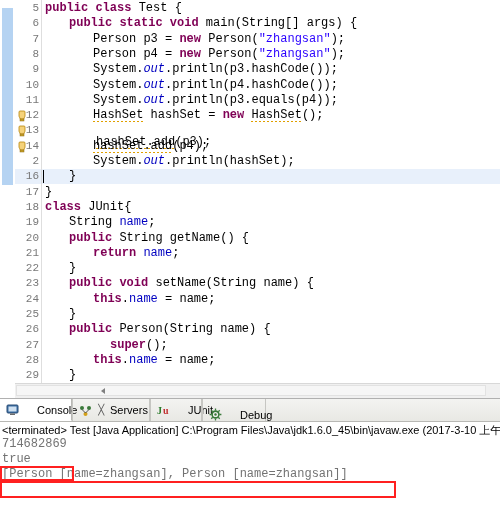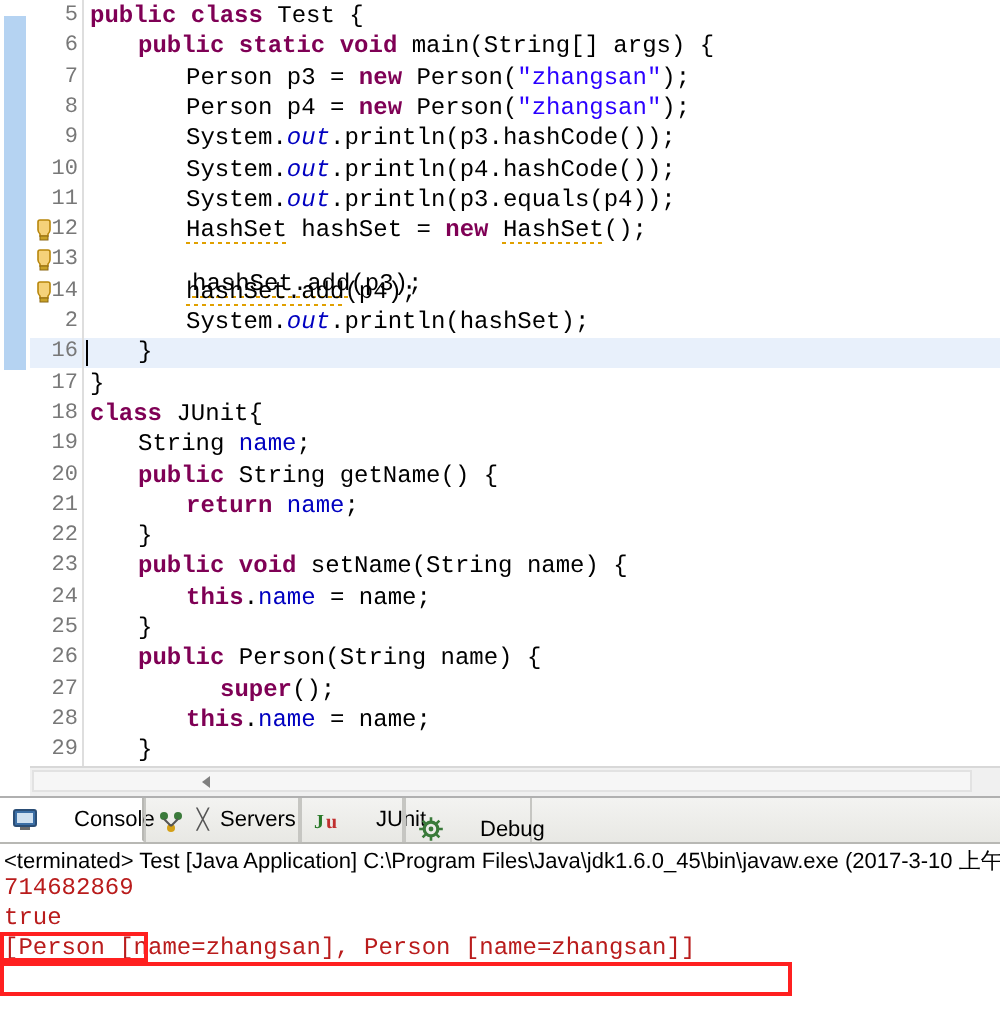--- a/index.html
+++ b/index.html
@@ -204,21 +204,21 @@
   .console-body {
     position: absolute;
     left: 2px; top: 38px;
     right: 0;
   }
   .out-line {
     height: 15px;
     line-height: 15px;
     font-family: "Liberation Mono", "DejaVu Sans Mono", monospace;
     font-size: 12px;
-    color: #b91c1c;
+    color: #737373;
     white-space: pre;
   }
   .redbox {
     position: absolute;
     border: 2px solid #ff2020;
     box-sizing: border-box;
     pointer-events: none;
   }
 </style>
 </head>

